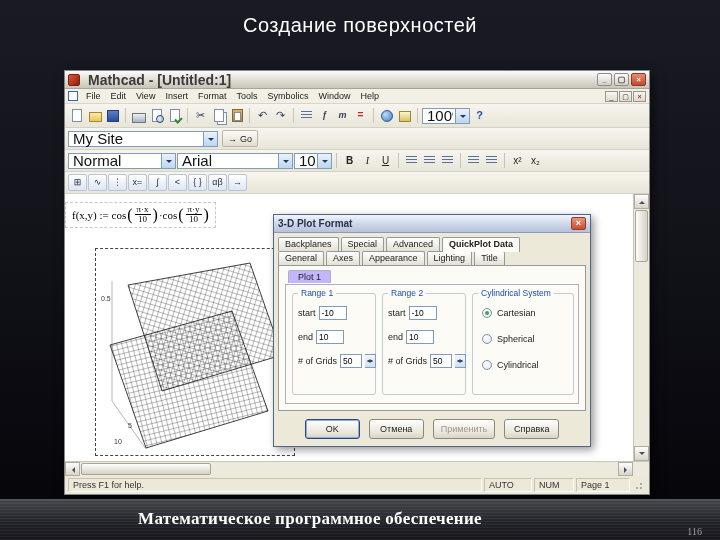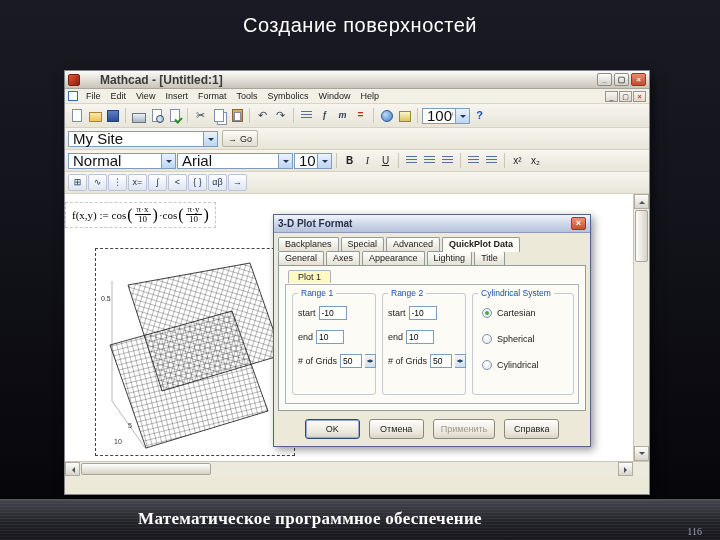--- a/index.html
+++ b/index.html
@@ -20,21 +20,21 @@
     font-family:"Liberation Serif",serif}
 
   
   .mathcad-window{position:absolute;left:64px;top:70px;width:586px;height:425px;
     background:#ece9d8;border:1px solid #85858e;box-shadow:3px 4px 10px rgba(0,0,0,.6);
     font-size:9px;color:#222}
   .titlebar{height:18px;display:flex;align-items:center;padding:0 3px;
     background:linear-gradient(180deg,#fcfcfa,#dcd9d0 60%,#c8c4ba);border-bottom:1px solid #a7a49a}
   .appicon{width:12px;height:12px;border-radius:2px;background:linear-gradient(135deg,#e25434,#8d1f0e);
     border:1px solid #7a2010}
-  .wtitle{margin-left:20px;font-weight:bold;font-size:12px;color:#3b3b39;flex:1;white-space:nowrap}
+  .wtitle{margin-left:8px;font-weight:bold;font-size:14px;color:#3b3b39;flex:1;white-space:nowrap}
   .wbtn{width:15px;height:13px;margin-left:2px;border:1px solid #8e8e86;border-radius:2px;
     background:linear-gradient(180deg,#fdfdfb,#d2cfc6);font-size:8px;line-height:11px;
     text-align:center;color:#444;font-weight:bold}
   .wbtn.close{background:linear-gradient(180deg,#ea8b70,#c24a2e);border-color:#8e3a24;color:#fff}
 
   .menubar{height:15px;display:flex;align-items:center;padding:0 3px;background:#f2efe5;
     border-bottom:1px solid #d9d5c8;font-size:9px}
   .mdi-icon{width:10px;height:10px;background:#fff;border:1px solid #3a66b0;margin-right:3px}
   .menu{padding:0 5px;color:#222;white-space:nowrap}
   .mdibtns{margin-left:auto;display:flex;gap:1px}
@@ -123,21 +123,21 @@
   .dlg-close{margin-left:auto;width:15px;height:13px;border:1px solid #943c24;border-radius:2px;
     background:linear-gradient(#ec9277,#c84f31);color:#fff;font-size:9px;line-height:11px;text-align:center;font-weight:bold}
   .tabs{padding:4px 4px 0 4px;position:relative}
   .trow{display:flex}
   .tab{border:1px solid #919b9c;border-bottom:none;border-radius:2px 2px 0 0;padding:1px 6px 2px 6px;
     margin-right:2px;background:linear-gradient(#fefefc,#e4e1d4);white-space:nowrap}
   .trow2{margin-top:0}
   .tab.active{background:#fcfbf6;position:relative;z-index:3;margin-bottom:-1px;padding-bottom:3px;font-weight:bold}
   .tabpage{margin:0 4px;border:1px solid #919b9c;background:#fcfbf6;height:146px;position:relative;z-index:2}
   .ptab{position:absolute;left:9px;top:4px;border:1px solid #a9b3bd;border-bottom:none;border-radius:2px 2px 0 0;
-    background:#fef9c3;padding:1px 9px;z-index:2}
+    background:#c4b5fd;padding:1px 9px;z-index:2}
   .ppanel{position:absolute;left:6px;right:6px;top:18px;bottom:6px;border:1px solid #a9b3bd;background:#fcfbf6}
   .group{position:absolute;top:8px;bottom:8px;border:1px solid #c2cad4;border-radius:3px}
   .gcap{position:absolute;top:-6px;left:5px;background:#fcfbf6;padding:0 3px;color:#1b4fae;font-size:8.5px;white-space:nowrap}
   .g-r1{left:6px;width:84px}.g-r2{left:96px;width:84px}.g-cs{left:186px;width:102px}
   .grow{position:absolute;left:5px;right:3px;display:flex;align-items:center;gap:3px}
   .grow label{color:#222;white-space:nowrap}
   .tin{width:28px;height:14px;border:1px solid #7f9db9;background:#fff;font-size:8.5px;padding:0 2px;
     font-family:"Liberation Sans",sans-serif}
   .tin.sm{width:22px}
   .spin{width:11px;height:14px;border:1px solid #7f9db9;border-left:none;position:relative;flex:0 0 11px;
@@ -408,20 +408,27 @@
     <div class="hscrollrow">
       <div class="hs">
         <span class="sarrow h left"></span>
         <span class="hthumb"></span>
         <span class="hfill"></span>
         <span class="sarrow h right"></span>
       </div>
       <div class="corner"></div>
     </div>
 
+    <div class="statusbar">
+      <span class="scell hint">Press F1 for help.</span>
+      <span class="scell" style="width:48px">AUTO</span>
+      <span class="scell" style="width:40px">NUM</span>
+      <span class="scell" style="width:54px">Page 1</span>
+      <span class="grip"></span>
+    </div>
 
   </div>
 
   <div class="footer-band">
     <div class="footer-text">Математическое программное обеспечение</div>
     <div class="page-number">116</div>
   </div>
 </div>
 
 </body></html>

